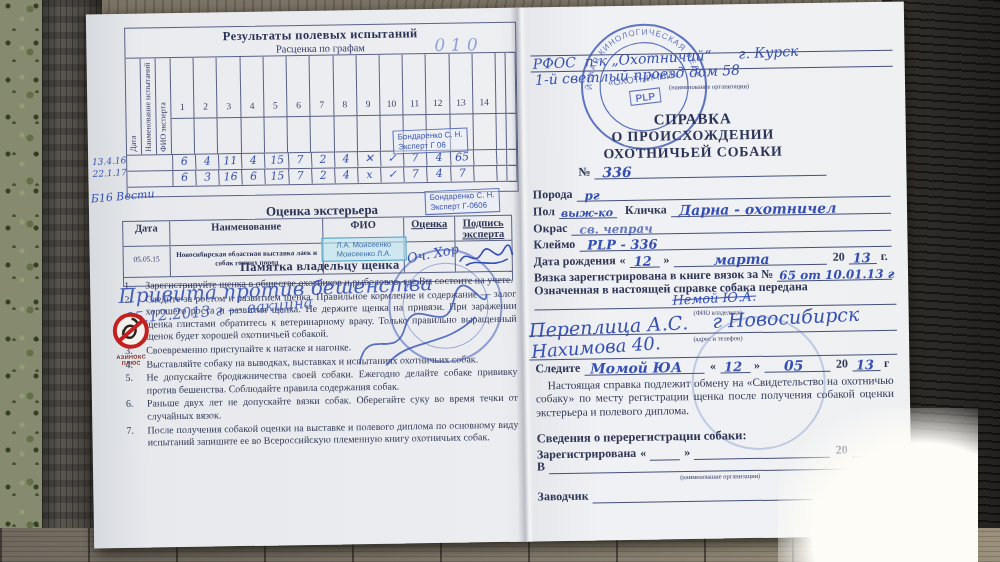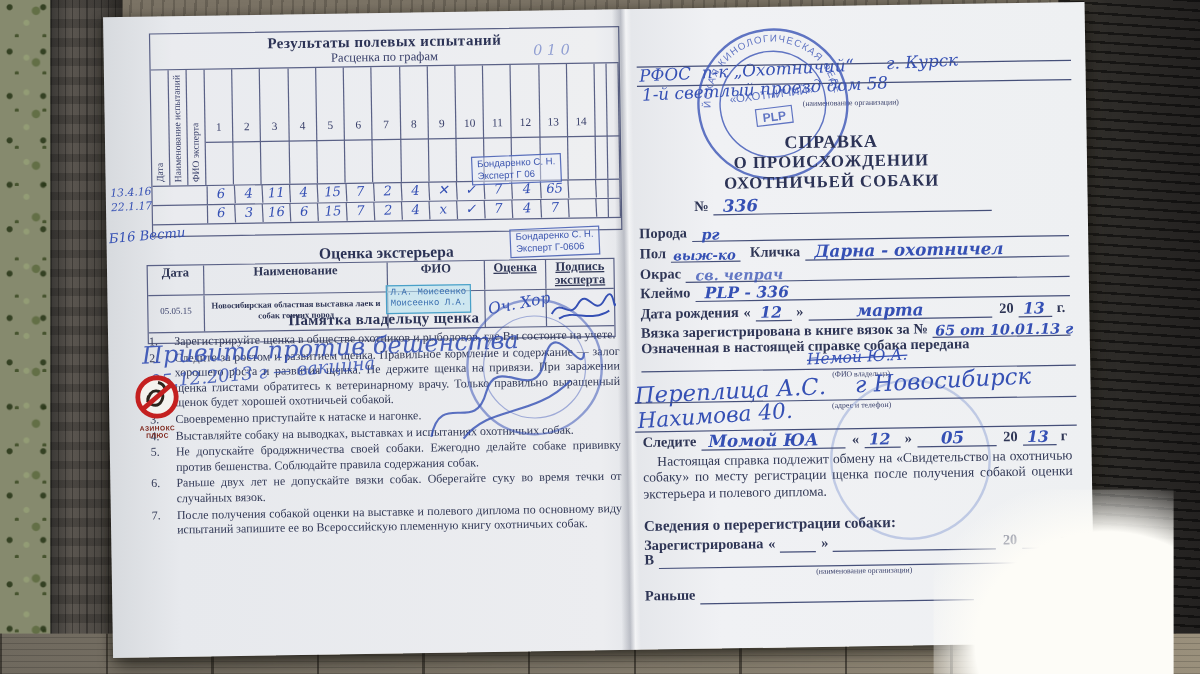--- a/index.html
+++ b/index.html
@@ -71,21 +71,21 @@
   .ext-table{position:absolute;left:33px;top:207px;width:388px;border:1px solid #5a6186;color:#3a416b;}
   .ext-head,.ext-row{display:flex;}
   .ext-head>div{border-right:1px solid #5a6186;font-weight:bold;font-size:10.5px;text-align:center;padding:1px 0;color:#2f3656;}
   .ext-row>div{border-right:1px solid #5a6186;position:relative;}
   .c-date{width:46px;} .c-name{width:152px;} .c-fio{width:80px;} .c-score{width:50px;text-decoration:underline;} .c-sign{flex:1;}
   .ext-row{border-top:1px solid #5a6186;height:30px;}
   .ext-empty{border-top:1px solid #5a6186;height:8px;}
   .ev-date{font-size:7.5px;text-align:center;padding-top:8px;}
   .ev-name{font-size:7.2px;font-weight:bold;text-align:center;line-height:8.5px;padding-top:5px;color:#2f3656;}
   .fio-stamp{position:absolute;left:-2px;top:-6px;border:1px solid #49a0c8;background:rgba(186,228,240,.6);
-    color:#3a6fb0;font-family:Liberation Mono, monospace;font-size:7.5px;line-height:9px;padding:2px 3px;white-space:nowrap;}
+    color:#3a6fb0;font-family:Liberation Sans, sans-serif;font-size:7.5px;line-height:9px;padding:2px 14px;white-space:nowrap;}
   .score-hw{position:absolute;left:2px;top:4px;font-size:13px;white-space:nowrap;transform:rotate(-10deg);}
 
   
   .memo{position:absolute;left:34px;top:248px;width:392px;color:#333a57;}
   .memo-title{text-align:center;font-weight:bold;font-size:12.5px;letter-spacing:.3px;color:#2c3356;}
   .memo ol{margin:3px 0 0;padding:0;list-style:none;}
   .memo li{display:flex;font-size:10px;line-height:12.6px;text-align:justify;margin-bottom:1px;}
   .memo .num{width:21px;flex:none;}
   .memo .txt{flex:1;}
 
@@ -220,21 +220,21 @@
             <b>7</b>
             <b>4</b>
             <b>7</b>
             <b></b>
           <div class="ft-tail"></div>
             <div class="ft-tail"></div>
         </div>
         <div class="ft-fill"></div>
       </div>
 
-      <div class="abs hw" style="left:358px;top:26px;font-size:12px;opacity:.5;">0 1 0</div>
+      <div class="abs hw" style="left:348px;top:26px;font-size:17px;opacity:.5;">0 1 0</div>
 
       <div class="abs hw" style="left:4px;top:141px;font-size:9px;line-height:12px;transform:rotate(-2deg);">
         <div>13.4.16</div>
         <div>22.1.17</div>
       </div>
       <div class="abs hw" style="left:2px;top:176px;font-size:11px;transform:rotate(-4deg);">Б16 Вести</div>
 
       <div class="stampbox" style="left:305px;top:120px;">
         <div>Бондаренко С. Н.</div>
         <div>Эксперт Г   06</div>
@@ -461,21 +461,21 @@
         <span class="lab" style="padding-left:4px;">г.</span>
       </div>
 
       <div class="frow" style="top:452px;">
         <span class="lab">В</span>
         <span class="u"></span>
       </div>
       <div class="caption" style="left:90px;top:468px;width:210px;">(наименование организации)</div>
 
       <div class="frow" style="top:482px;right:100px;">
-        <span class="lab">Раньше</span>
+        <span class="lab">Заводчик</span>
         <span class="u"></span>
       </div>
       <div class="abs" style="left:322px;top:482px;font-weight:bold;font-size:13px;">М.М.</div>
     </div>
   </div>
 
   <div class="glare"></div>
 </div>
 
 </body></html>

